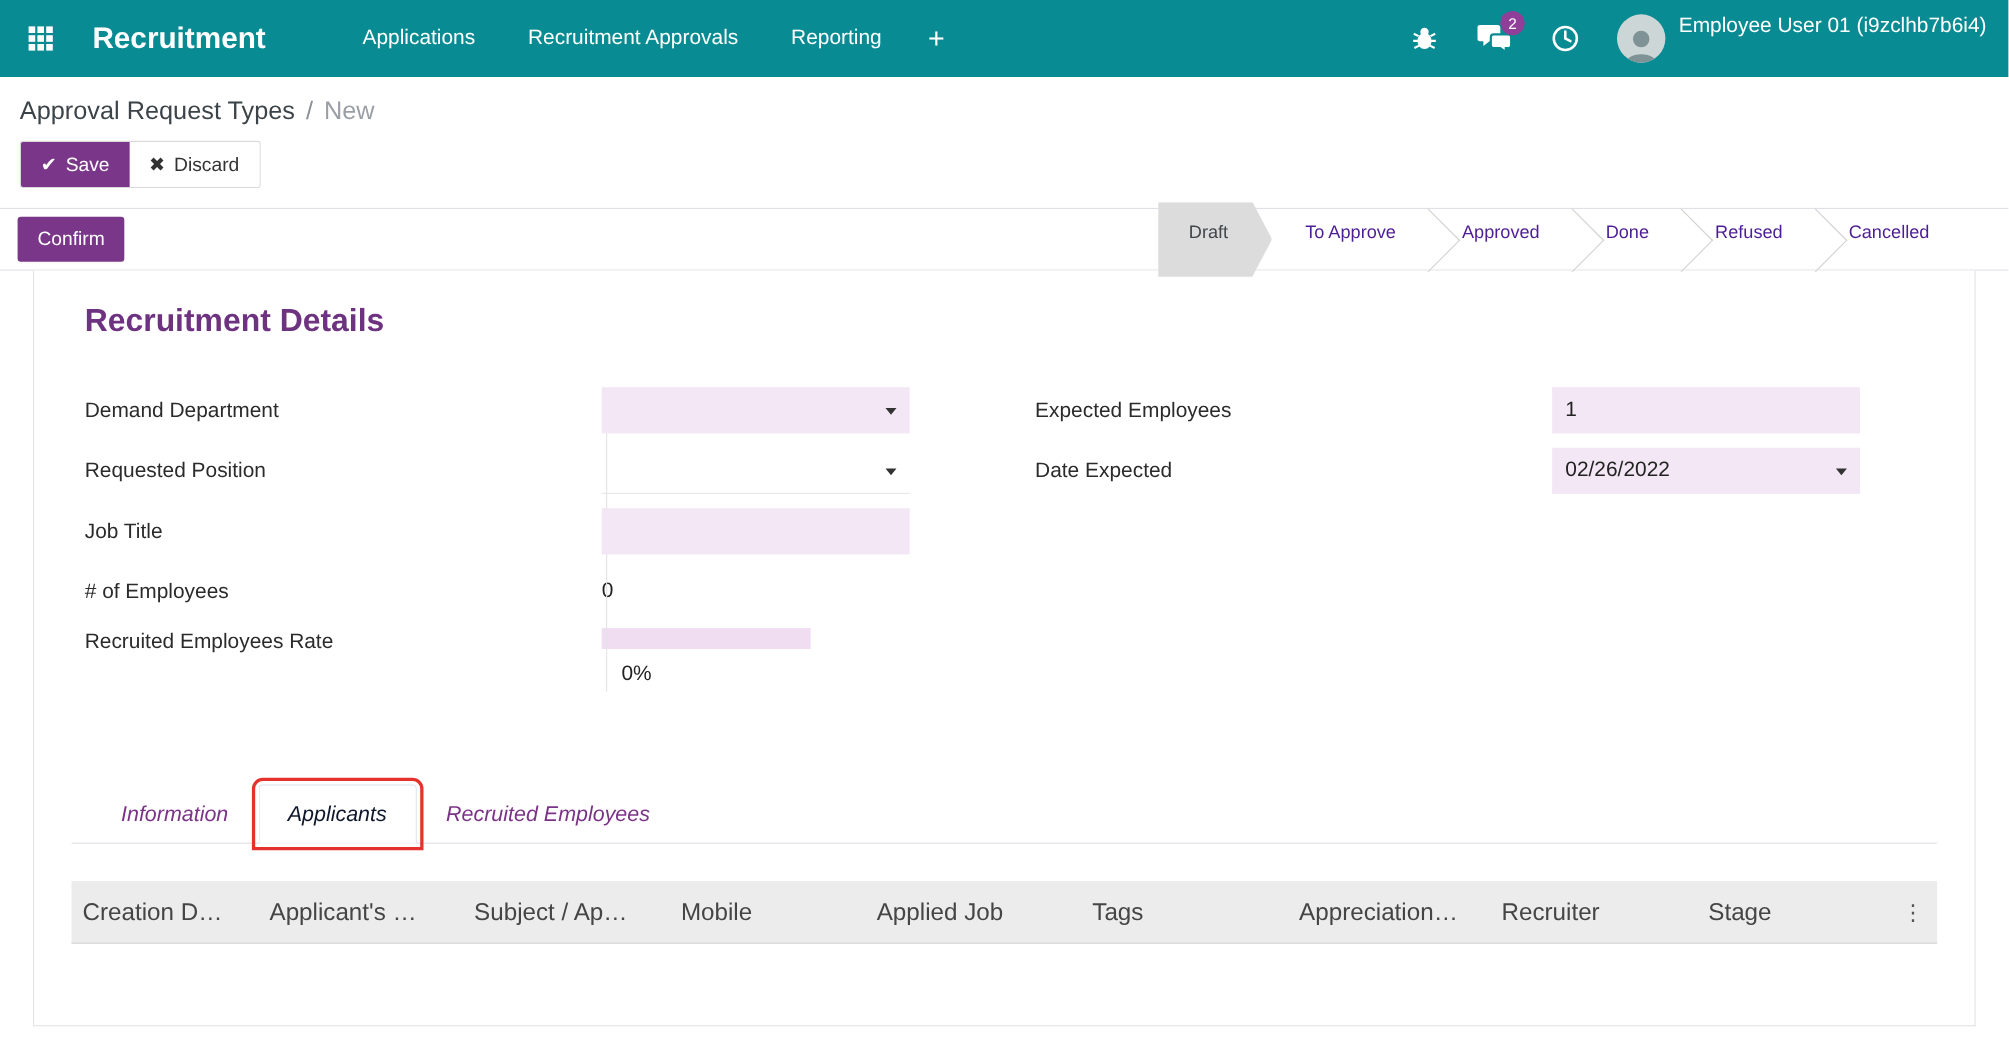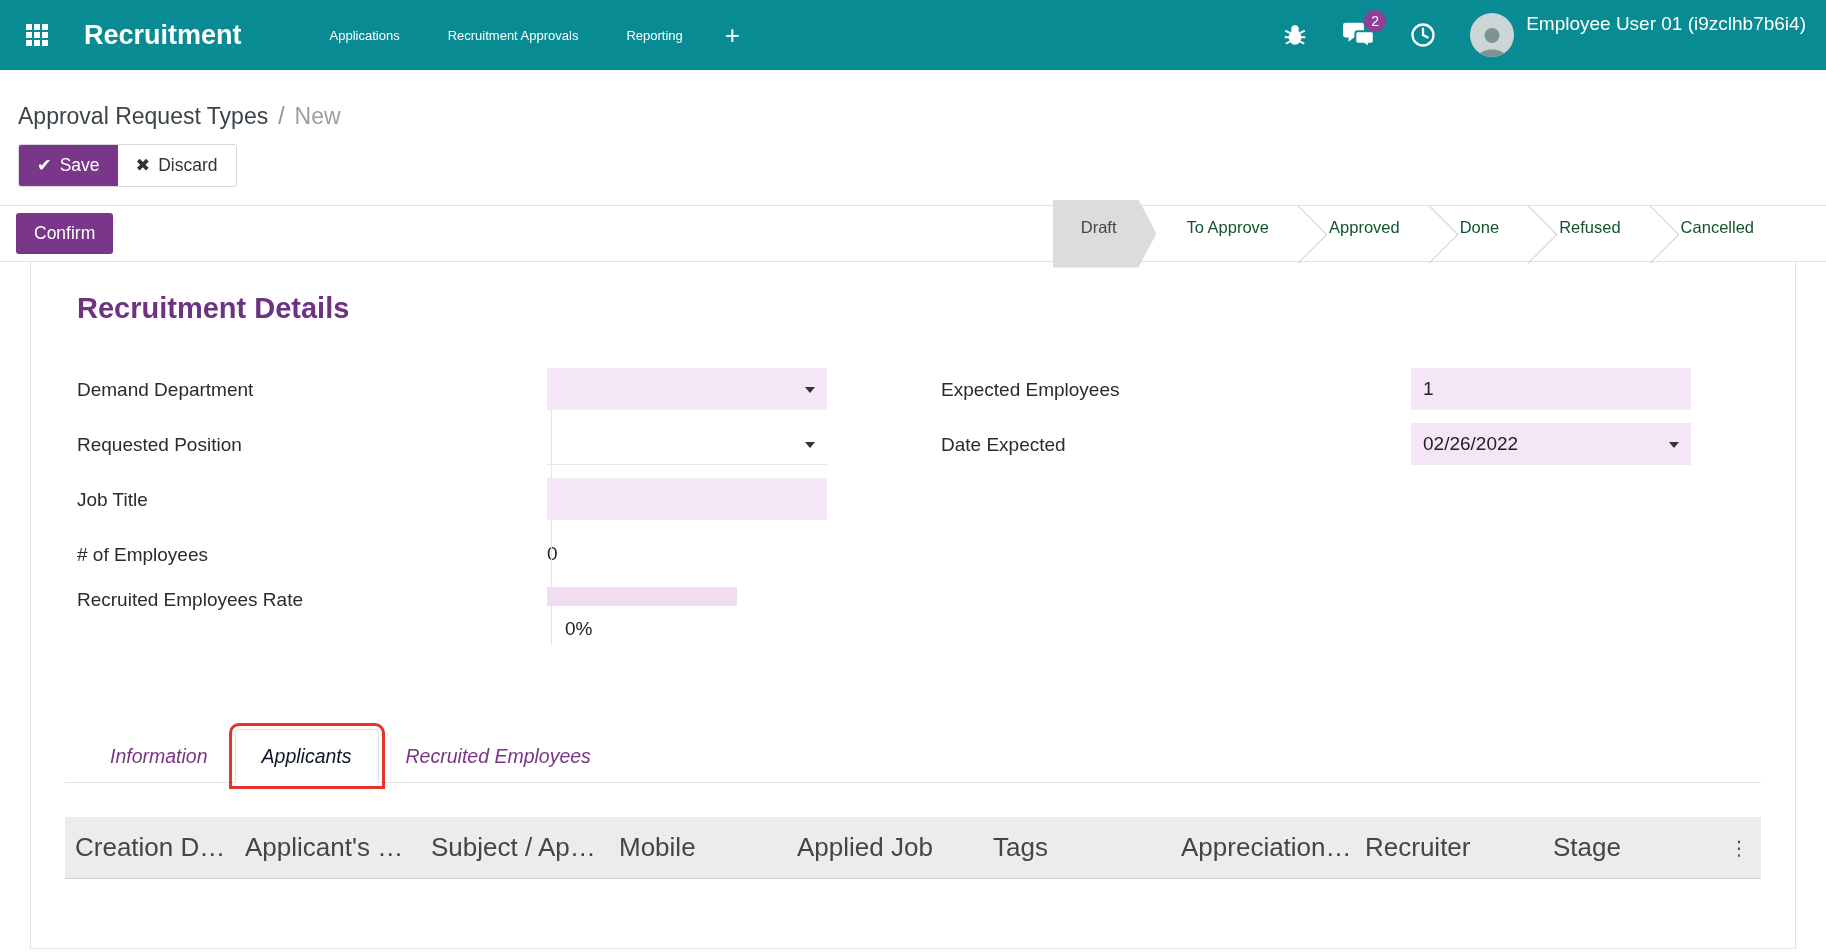--- a/index.html
+++ b/index.html
@@ -7,56 +7,56 @@
     font-family: "Liberation Sans", sans-serif; color: #212529; }
 
   
   .navbar { height: 70px; background: #088b92; display: flex; align-items: center;
     padding: 0 20px; color: #fff; }
   .apps-icon { display: grid; grid-template-columns: repeat(3, 6px); grid-gap: 2px;
     cursor: pointer; margin-left: 6px; }
   .apps-icon i { width: 6px; height: 6px; background: #fff; display: block; }
   .brand { font-size: 27px; font-weight: 700; margin-left: 36px; cursor: pointer; }
   .nav-menu { display: flex; margin-left: 88px; gap: 48px; }
-  .nav-item { font-size: 13px; cursor: pointer; white-space: nowrap; }
+  .nav-item { font-size: 19px; cursor: pointer; white-space: nowrap; }
   .nav-plus { font-size: 26px; font-weight: 400; margin-left: 42px; cursor: pointer; }
   .nav-right { margin-left: auto; display: flex; align-items: center; gap: 30px; }
   .nav-icon { width: 34px; height: 34px; display: flex; align-items: center;
     justify-content: center; cursor: pointer; position: relative; }
   .badge { position: absolute; top: -8px; right: -10px; background: #8f3f97; color: #fff;
     font-size: 14px; min-width: 22px; height: 22px; border-radius: 11px; display: flex;
     align-items: center; justify-content: center; padding: 0 5px; }
   .user-menu { display: flex; gap: 12px; cursor: pointer; }
   .avatar { width: 44px; height: 44px; border-radius: 50%; background: #cdd6d6;
     overflow: hidden; display: flex; align-items: flex-end; justify-content: center; }
   .user-name { font-size: 19px; white-space: nowrap; }
 
   
-  .breadcrumb { padding: 33px 18px 4px; font-size: 23px; display: flex; gap: 10px;
+  .breadcrumb { padding: 17px 18px 4px; font-size: 23px; display: flex; gap: 10px;
     align-items: baseline; }
   .bc-parent { color: #3c4449; cursor: pointer; }
   .bc-sep { color: #8a9197; }
   .bc-current { color: #9a9fa5; }
 
   
   .actions { padding: 10px 18px 18px; }
   .btn-group { display: inline-flex; border: 1px solid #d9d9d9; border-radius: 3px;
     overflow: hidden; }
   .btn { font-size: 17.5px; padding: 10px 18px; cursor: pointer; display: inline-flex;
     align-items: center; gap: 8px; border: none; background: #fff; color: #333;
     font-family: inherit; }
   .btn-primary { background: #7a3688; color: #fff; }
 
   
   .statusbar { height: 57px; border-top: 1px solid #dee2e6; border-bottom: 1px solid #dee2e6;
     display: flex; align-items: center; padding-left: 16px; background: #fff; }
   .statusbar .btn-primary { border-radius: 3px; }
   .steps { margin-left: auto; margin-right: 42px; display: flex; height: 68px;
     align-items: stretch; }
-  .step { position: relative; font-size: 16.5px; color: #14532d; line-height: 55px;
+  .step { position: relative; font-size: 16.5px; color: #4c1d95; line-height: 55px;
     padding: 0 30px; cursor: pointer; white-space: nowrap; }
   .step.chev::after { content: ""; position: absolute; top: 50%; right: -20px;
     width: 40px; height: 40px; margin-top: -20px; border-top: 1px solid #d2d2d2;
     border-right: 1px solid #d2d2d2; transform: rotate(45deg); pointer-events: none; }
   .step.active { background: #dcdcdc; color: #41464b;
     clip-path: polygon(0 0, calc(100% - 18px) 0, 100% 50%, calc(100% - 18px) 100%, 0 100%);
     padding: 0 40px 0 28px; }
 
   
   .sheet { margin: 0 30px; min-height: 687px; background: #fff;
@@ -93,21 +93,21 @@
   .tab { font-size: 19.5px; color: #7b3387; padding: 0 26px; line-height: 52px;
     cursor: pointer; border: 1px solid transparent; margin-bottom: -1px; font-style: italic; }
   .tab.active { color: #0f172a; background: #fff; border: 1px solid #dee2e6;
     border-bottom: 1px solid #fff; border-radius: 4px 4px 0 0; }
   .tab.highlight { outline: 3px solid #e5322d; outline-offset: 3px; }
 
   
   .table-head { display: grid;
     grid-template-columns: 170px 186px 188px 178px 196px 188px 184px 188px 1fr 40px;
     background: #ececec; border-bottom: 1px solid #cfcfcf; margin-top: 34px; }
-  .th { font-size: 26px; color: #454545; padding: 15px 10px; white-space: nowrap;
+  .th { font-size: 22px; color: #454545; padding: 15px 10px; white-space: nowrap;
     overflow: hidden; cursor: pointer; }
   .th-menu { display: flex; align-items: center; justify-content: flex-end;
     padding-right: 12px; font-size: 20px; color: #555; cursor: pointer; }
   .table-body { height: 46px; background: #fff; }
 
   svg { display: block; }
 </style>
 </head>
 <body>
 

